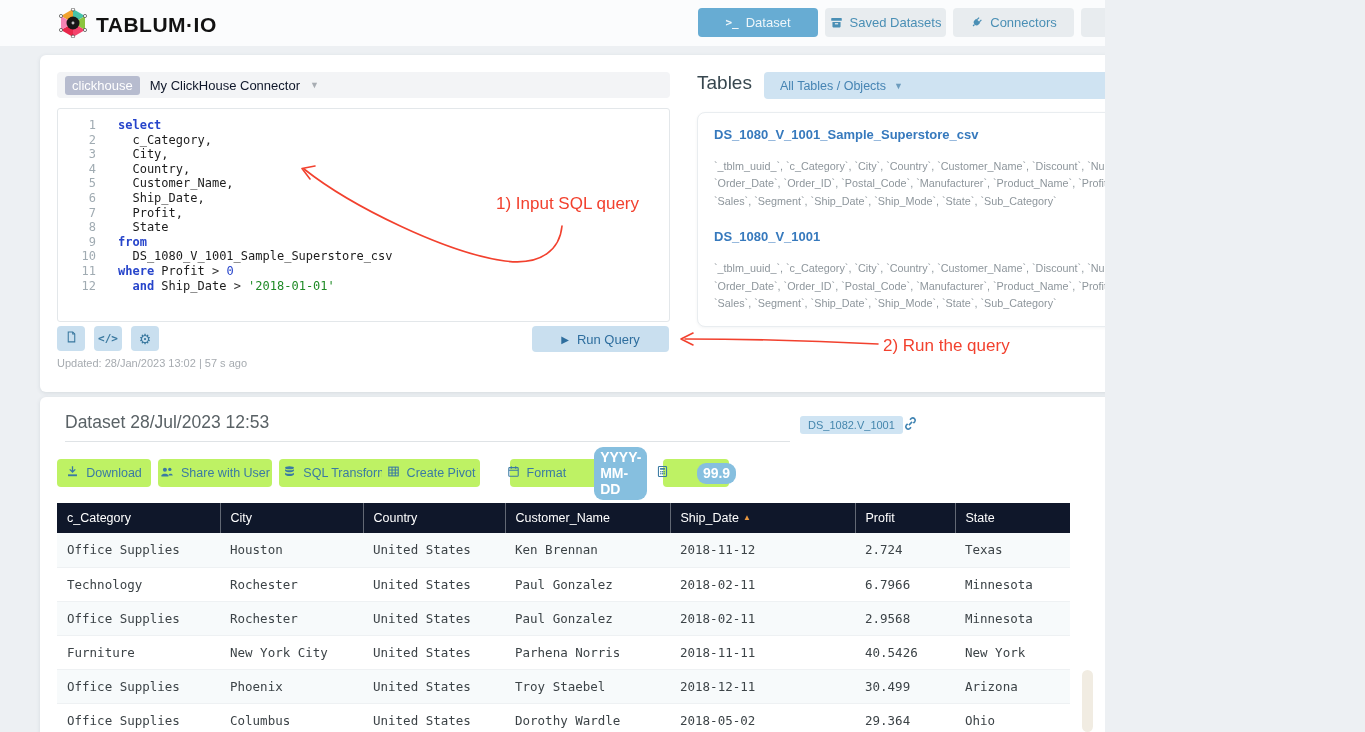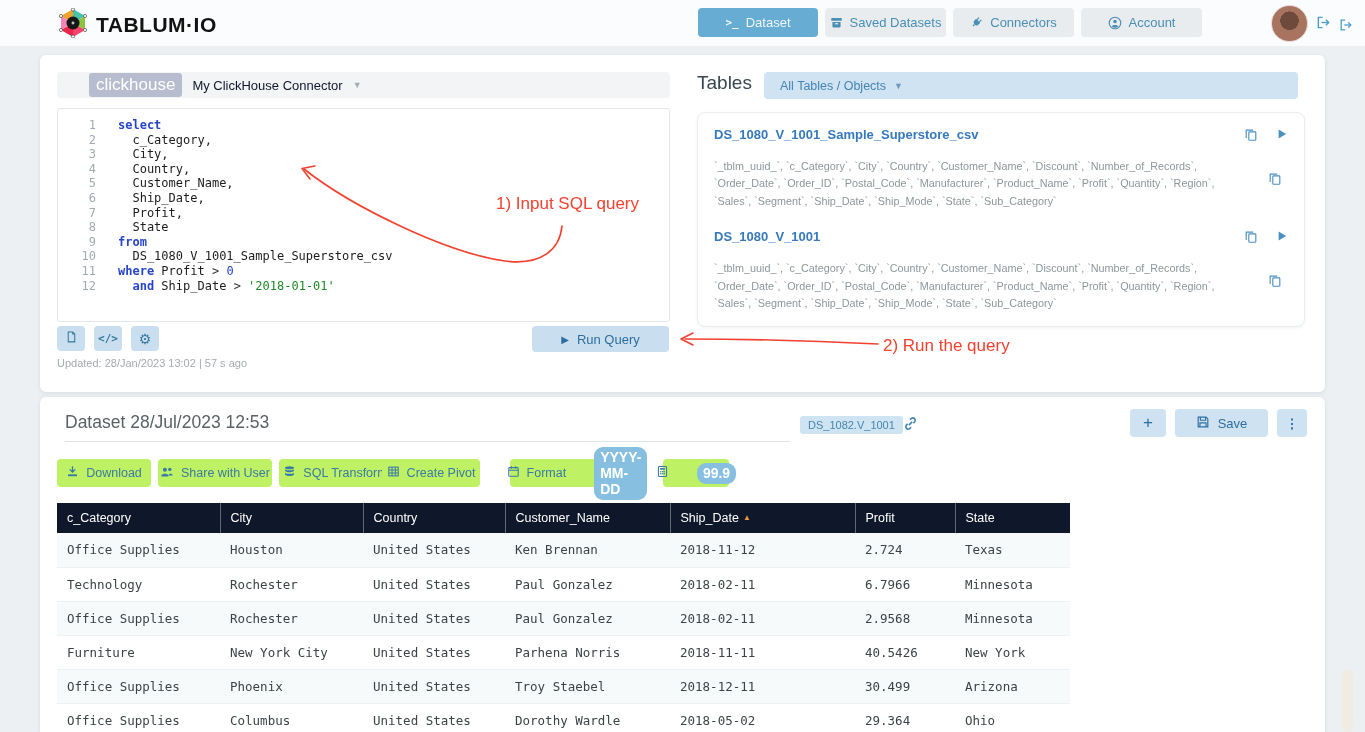--- a/index.html
+++ b/index.html
@@ -1,18 +1,18 @@
 <!DOCTYPE html>
 <html><head>
 <meta charset="utf-8">
 <style>
   * { box-sizing: border-box; }
   html,body { margin:0; padding:0; }
   body { background:#edf0f3; font-family:"Liberation Sans",sans-serif; }
-  .page { position:relative; width:1365px; height:732px; overflow:hidden; background:#edf0f3; }
+  .page { position:relative; width:1105px; height:732px; overflow:hidden; background:#edf0f3; }
 
   
   .topbar { position:absolute; left:0; top:0; width:1365px; height:46px; background:#fbfcfd; }
   .logo { position:absolute; left:58px; top:8px; display:flex; align-items:center; gap:8px; }
   .logo-text { font-size:21px; font-weight:bold; color:#121212; letter-spacing:.5px; }
   .nav { position:absolute; left:698px; top:8px; display:flex; gap:7px; }
   .nav-btn { height:29px; border-radius:4px; background:#e8ecef; color:#4a8fb5; display:flex; align-items:center; justify-content:center; gap:7px; font-size:13px; cursor:pointer; }
   .nav-btn.active { background:#67acd3; color:#eef6fa; }
   .nav-btn .ic { display:flex; align-items:center; }
   .txt-ic { font-family:"DejaVu Sans Mono",monospace; font-size:11px; font-weight:bold; }
@@ -20,21 +20,21 @@
             background:radial-gradient(circle at 50% 42%, #6e4a3c 0 34%, #a8735f 35% 100%); border:1px solid #e3d7d2; }
   .exit-ic { position:absolute; color:#4a9ec9; cursor:pointer; }
 
   
   .card { position:absolute; background:#ffffff; border-radius:6px; box-shadow:0 1px 4px rgba(45,62,80,.12); }
   .card1 { left:40px; top:55px; width:1285px; height:337px; }
   .card2 { left:40px; top:397px; width:1285px; height:340px; }
 
   
   .connector-bar { position:absolute; left:57px; top:72px; width:613px; height:26px; background:#f3f4f6; border-radius:4px; display:flex; align-items:center; padding:0 8px; gap:10px; cursor:pointer; }
-  .ch-badge { background:#b7bccf; color:#ffffff; font-size:17px; border-radius:3px; padding:2px 7px;margin-left:24px; }
+  .ch-badge { background:#b7bccf; color:#ffffff; font-size:13px; border-radius:3px; padding:2px 7px; }
   .connector-name { color:#0f172a; font-size:13px; }
   .caret { color:#a8adb3; font-size:9px; }
 
   .sql-editor { position:absolute; left:57px; top:108px; width:613px; height:214px; background:#fff; border:1px solid #e3e7ea; border-radius:3px; padding-top:9px; font-family:"DejaVu Sans Mono",monospace; font-size:12px; line-height:14.6px; overflow:hidden; cursor:text; }
   .sql-line { display:flex; white-space:pre; }
   .sql-line .ln { width:38px; text-align:right; color:#a0abb2; flex:none; user-select:none; }
   .sql-line .code { margin-left:22px; color:#1c1c1c; }
   .tk-kw { color:#2745cb; font-weight:bold; }
   .tk-str { color:#1e8a25; }
   .tk-num { color:#2745cb; }

